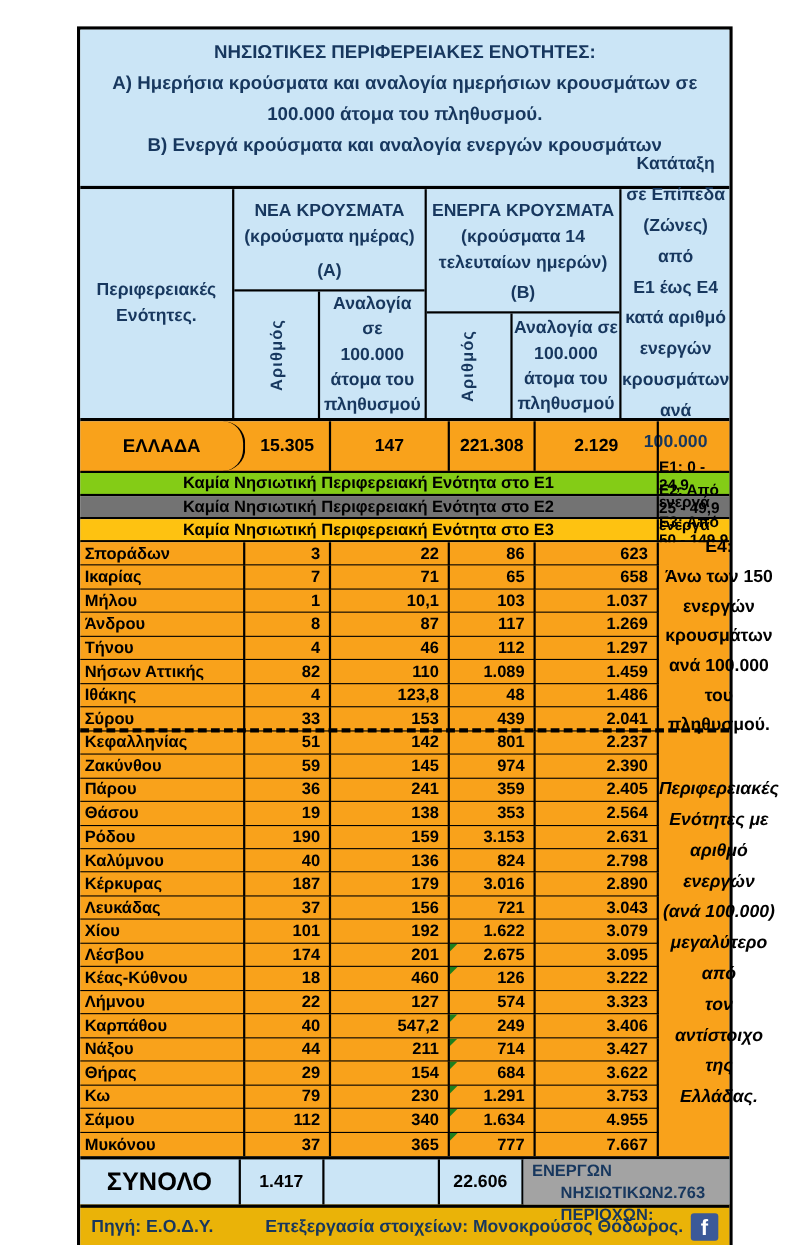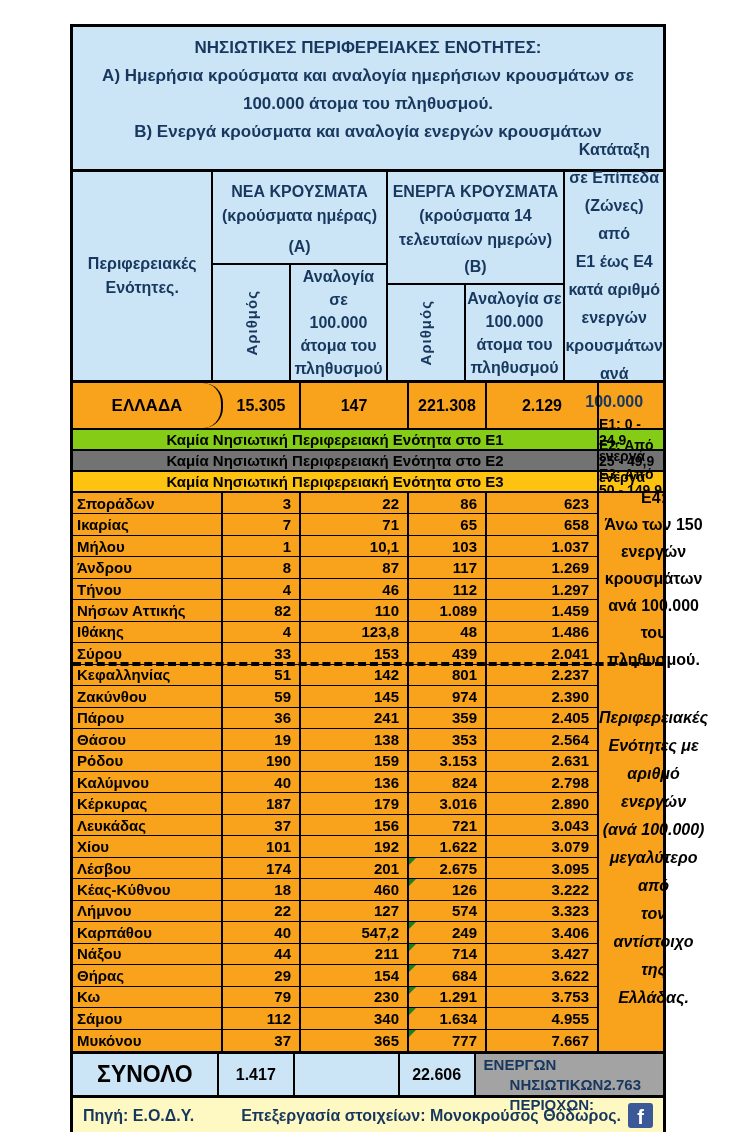--- a/index.html
+++ b/index.html
@@ -97,21 +97,21 @@
   .t1 { width:var(--c1); font-size:23px; }
   .t2 { width:var(--c2); font-size:16px; }
   .t3 { width:var(--c3); }
   .t4 { width:var(--c4); font-size:16px; }
   .tavg { flex:1; border-right:none !important; background:#a3a3a3; color:#17375E;
     flex-direction:column; justify-content:center; font-size:15px; line-height:20px;
     padding:0 8px; }
   .tavg .l2 { display:flex; width:100%; justify-content:space-between; padding:0 14px 0 26px; }
 
   
-  .footer { height:38px; border-top:3px solid #000; background:#fef9c3; color:#17375E;
+  .footer { height:38px; border-top:3px solid #000; background:#eab308; color:#17375E;
     display:flex; align-items:center; padding:0 10px; font-size:16px; }
   .footer .credit-wrap { margin-left:auto; display:flex; align-items:center; gap:7px; }
   .fb { width:25px; height:25px; background:#3B5998; border-radius:3px; color:#fff;
     display:flex; align-items:flex-end; justify-content:center; font-size:20px;
     line-height:22px; font-weight:bold; overflow:hidden; }
 </style>
 </head>
 <body>
 
 <div class="tbl">

